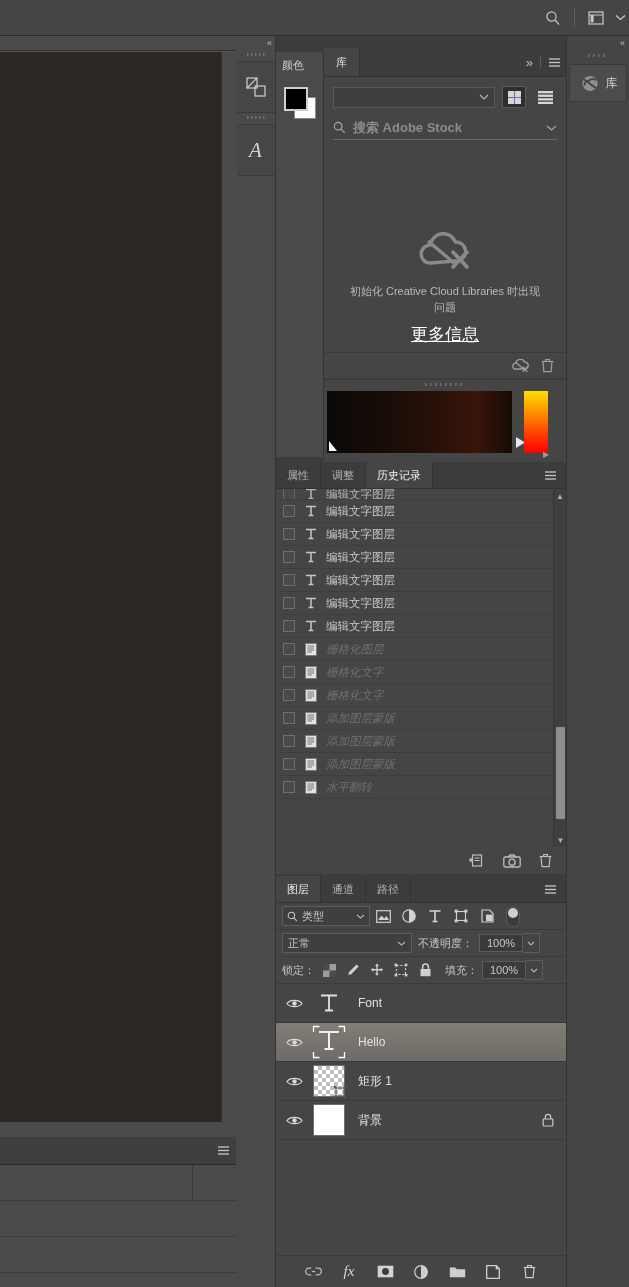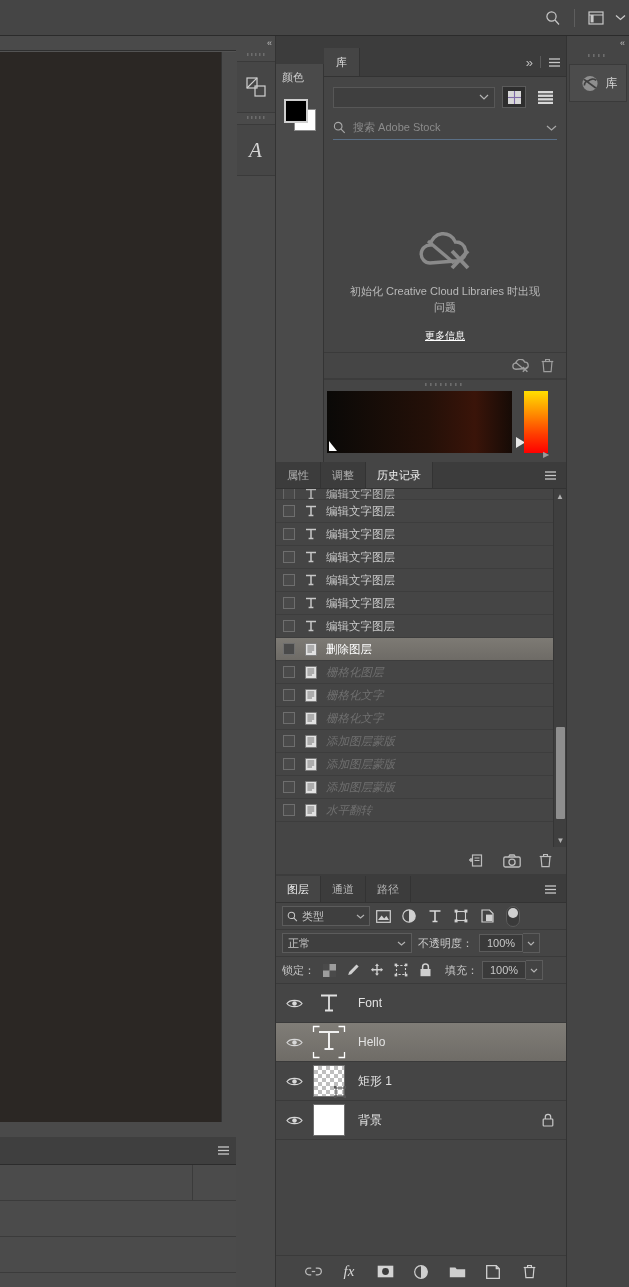--- a/index.html
+++ b/index.html
@@ -61,21 +61,21 @@
   .ldock-collapse { height: 14px; display: flex; align-items: center; justify-content: flex-end; padding-right: 3px; color:#bdbdbd; font-size:9px;}
   .ldock-btn {
     width: 38px; height: 52px; margin: 0 auto 2px auto;
     background: #464646; border-top: 1px solid #3a3a3a; border-bottom: 1px solid #3a3a3a;
     display: flex; align-items: center; justify-content: center; cursor: pointer;
   }
   .ldock-tick { height: 9px; width: 30px; margin: 2px auto 0 auto; }
 
   
   .colorpanel {
-    position: absolute; left: 276px; top: 64px; width: 48px; height: 405px;
+    position: absolute; left: 276px; top: 52px; width: 48px; height: 405px;
     background: #4a4a4a; border-right: 1px solid #343434;
   }
   .colorpanel .cp-tab { padding: 6px 0 0 6px; font-size: 11px; color: #c9c9c9; }
   .swatches { position: relative; margin: 14px 0 0 8px; width: 34px; height: 34px; }
   .sw-back { position: absolute; left: 10px; top: 10px; width: 22px; height: 22px; background: #fff; border: 1px solid #8b8b8b; }
   .sw-fore { position: absolute; left: 0; top: 0; width: 24px; height: 24px; background: #000; border: 2px solid #cfcfcf; }
 
   
   .libpanel {
     position: absolute; left: 324px; top: 48px; width: 242px; height: 330px;
@@ -101,30 +101,30 @@
     display: flex; align-items: center; justify-content: flex-end; padding-right: 5px; cursor: pointer;
   }
   .lib-viewbtn {
     width: 24px; height: 22px; display: flex; align-items: center; justify-content: center; cursor: pointer;
   }
   .lib-viewbtn.on { background: #2e2e2e; border: 1px solid #5b5b5b; }
   .lib-search {
     margin-top: 8px; height: 24px; display: flex; align-items: center; gap: 7px;
     border-bottom: 1px solid #5a6f86; color: #8d8d8d;
   }
-  .lib-search .ph { flex: 1; font-size: 11px; color: #8b8b8b; }
+  .lib-search .ph { flex: 1; font-size: 13px; color: #8b8b8b; font-weight: bold; }
   .lib-empty {
     position: absolute; left: 0; top: 150px; width: 242px; text-align: center;
   }
   .lib-empty .msg {
     font-size: 11px; color: #b9b9b9; line-height: 16px;
     width: 200px; margin: 10px auto 0 auto;
   }
   .lib-empty .more {
-    display: inline-block; margin-top: 14px; font-size: 10px; color: #ffffff;
+    display: inline-block; margin-top: 8px; font-size: 17px; color: #ffffff;
     text-decoration: underline; cursor: pointer;
   }
   .lib-footer {
     position: absolute; left: 0; bottom: 0; width: 242px; height: 26px;
     background: #454545; border-top: 1px solid #3a3a3a;
     display: flex; align-items: center; justify-content: flex-end; gap: 12px; padding-right: 12px;
   }
 
   
   .cpick { position: absolute; left: 324px; top: 380px; width: 242px; height: 82px; background: #454545; }
@@ -508,35 +508,20 @@
         </div>
         <div class="hist-row">
           <div class="hist-check"></div>
           <div class="hist-ico">
             <svg width="12" height="12" viewBox="0 0 12 12">
               <path d="M1 1.4 h10 M6 1.4 v9.2 M3.6 10.6 h4.8" stroke="currentColor" stroke-width="1.5" fill="none"></path>
             </svg>
           </div>
           <div class="hist-label">编辑文字图层</div>
         </div>
-        <div class="hist-row selected">
-          <div class="hist-check"></div>
-          <div class="hist-ico">
-            <svg width="12" height="13" viewBox="0 0 12 13">
-              <rect x="0.6" y="0.6" width="10.8" height="11.8" fill="#e2e2e2" stroke="#7a7a7a" stroke-width="0.8"></rect>
-              <g stroke="#6b6b6b" stroke-width="0.9">
-                <line x1="2.4" y1="3" x2="9.2" y2="3"></line>
-                <line x1="2.4" y1="5" x2="9.2" y2="5"></line>
-                <line x1="2.4" y1="7" x2="9.2" y2="7"></line>
-                <line x1="2.4" y1="9" x2="7" y2="9"></line>
-              </g>
-            </svg>
-          </div>
-          <div class="hist-label">删除图层</div>
-        </div>
         <div class="hist-row dim">
           <div class="hist-check"></div>
           <div class="hist-ico">
             <svg width="12" height="13" viewBox="0 0 12 13">
               <rect x="0.6" y="0.6" width="10.8" height="11.8" fill="#e2e2e2" stroke="#7a7a7a" stroke-width="0.8"></rect>
               <g stroke="#6b6b6b" stroke-width="0.9">
                 <line x1="2.4" y1="3" x2="9.2" y2="3"></line>
                 <line x1="2.4" y1="5" x2="9.2" y2="5"></line>
                 <line x1="2.4" y1="7" x2="9.2" y2="7"></line>
                 <line x1="2.4" y1="9" x2="7" y2="9"></line>

